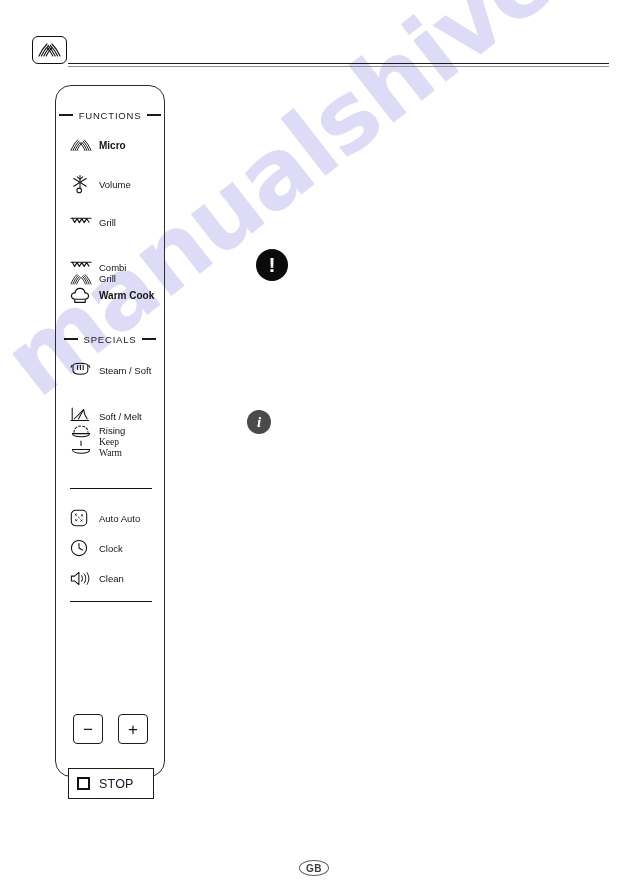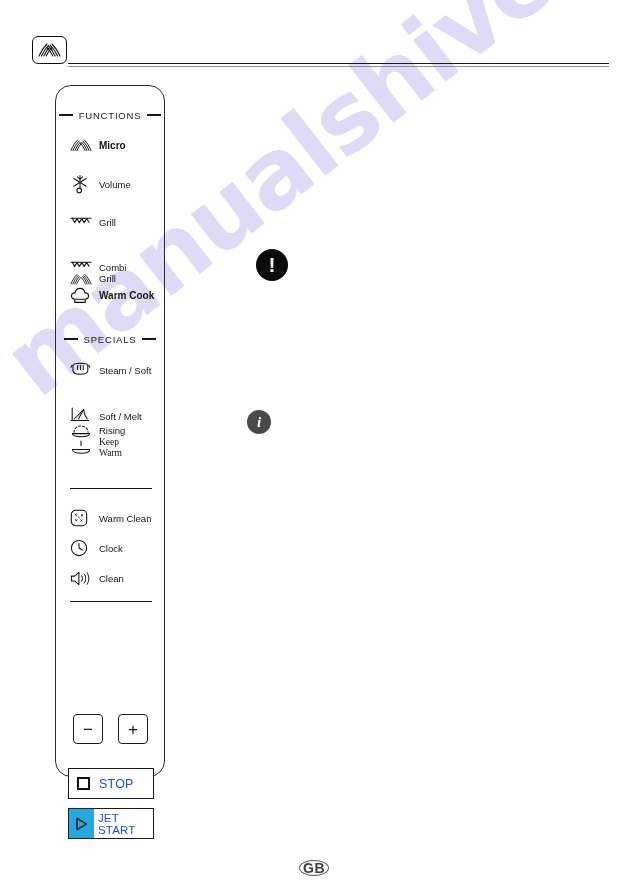--- a/index.html
+++ b/index.html
@@ -164,21 +164,21 @@
   .stop-glyph {
     width: 13px; height: 13px;
     border: 2px solid #111;
     margin-left: 8px;
     box-sizing: border-box;
     background: #fff;
   }
   .btn-label {
     font-size: 12.5px;
     letter-spacing: .2px;
-    color: #1d4ed8;
+    color: #0f172a;
     margin-left: 9px;
   }
   .jet-accent {
     width: 28px;
     height: 100%;
     background: #25a8dd;
     display: flex;
     align-items: center;
     justify-content: center;
   }
@@ -216,21 +216,21 @@
   .footer-locale {
     position: absolute;
     left: 299px; top: 860px;
     width: 30px; height: 16px;
     border: 1.3px solid #5c5c5c;
     border-radius: 50%;
     box-sizing: border-box;
     display: flex;
     align-items: center;
     justify-content: center;
-    font-size: 14px;
+    font-size: 10px;
     font-weight: 700;
     color: #3d3d3d;
     letter-spacing: .4px;
     z-index: 3;
   }
 </style>
 </head>
 <body>
 
 <div class="watermark">manualshive.com</div>
@@ -422,21 +422,21 @@
           <path d="M11.4 5.7 L12.7 7"></path>
             <path d="M12.7 5.7 L11.4 7"></path>
           <path d="M5.6 10.6 L6.9 11.9"></path>
             <path d="M6.9 10.6 L5.6 11.9"></path>
           <path d="M10.9 10.9 L12.2 12.2"></path>
             <path d="M12.2 10.9 L10.9 12.2"></path>
           <path d="M8.4 8 L9.4 9"></path>
         </g>
       </svg>
     </span>
-    <span class="func-label">Warm Clean</span>
+    <span class="func-label">Auto Auto</span>
   </div>
 
   <div class="func-row" style="top:452px;">
     <span class="func-icon">
       <svg width="18" height="18" viewBox="0 0 18 18" aria-hidden="true">
         <circle cx="9" cy="9" r="7.6" fill="none" stroke="#111" stroke-width="1.05"></circle>
         <path d="M9 4.4 V9 L12.4 11" fill="none" stroke="#111" stroke-width="1.05" stroke-linecap="round" stroke-linejoin="round"></path>
       </svg>
     </span>
     <span class="func-label">Clock</span>
@@ -459,27 +459,19 @@
   <div class="divider" style="top:515px;"></div>
 
   <div class="stepper-minus">−</div>
   <div class="stepper-plus">+</div>
 
   <div class="btn-wide btn-stop">
     <span class="stop-glyph"></span>
     <span class="btn-label">STOP</span>
   </div>
 
-  <div class="btn-wide btn-jet">
-    <span class="jet-accent">
-      <svg width="13" height="14" viewBox="0 0 13 14" aria-hidden="true">
-        <path d="M2 1.3 L11.4 7 L2 12.7 Z" fill="none" stroke="#0d0d0d" stroke-width="1.4" stroke-linejoin="round"></path>
-      </svg>
-    </span>
-    <span class="btn-label">JET START</span>
-  </div>
 
 </div>
 
 <div class="callout callout-warning">!</div>
 <div class="callout callout-info">i</div>
 
 <div class="footer-locale">GB</div>
 
 </body></html>

